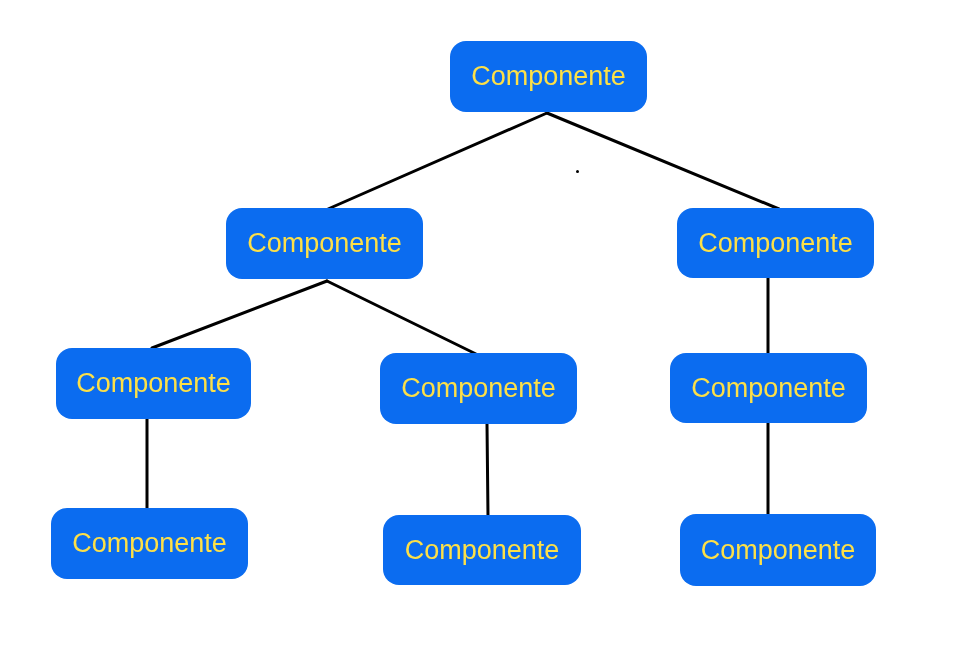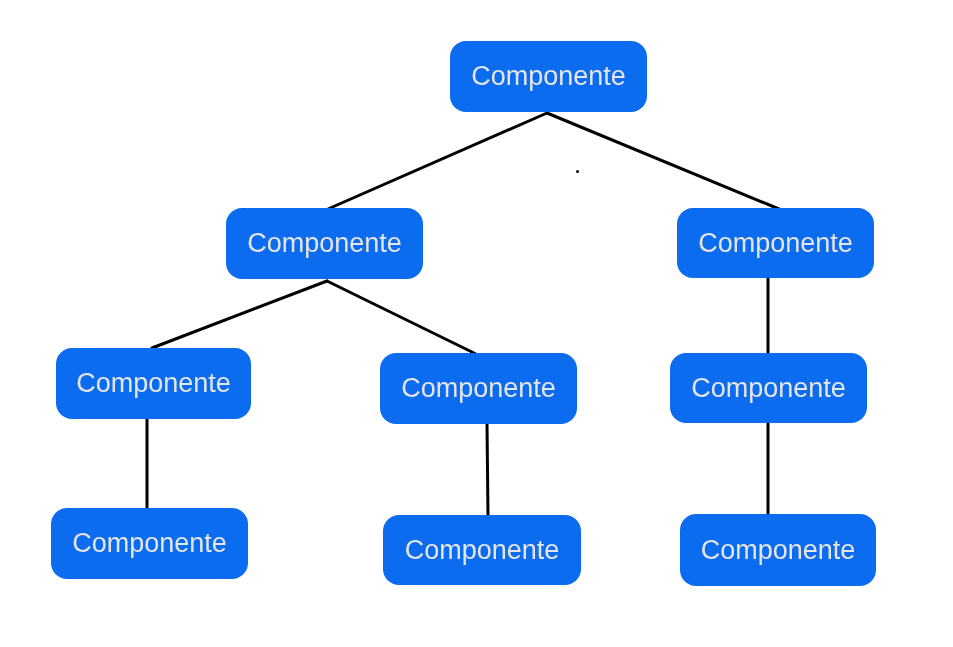--- a/index.html
+++ b/index.html
@@ -20,21 +20,21 @@
     left: 0;
     top: 0;
     width: 953px;
     height: 647px;
     pointer-events: none;
   }
   .node {
     position: absolute;
     background: #0b6cf0;
     border-radius: 16px;
-    color: #e5e5e5;
+    color: #fde047;
     display: flex;
     align-items: center;
     justify-content: center;
     font-size: 27px;
     line-height: 1;
     white-space: nowrap;
   }
   .n-root { left: 450px; top: 41px;  width: 197px; height: 71px; }
   .n-l2a  { left: 226px; top: 208px; width: 197px; height: 71px; }
   .n-l2b  { left: 677px; top: 208px; width: 197px; height: 70px; }

